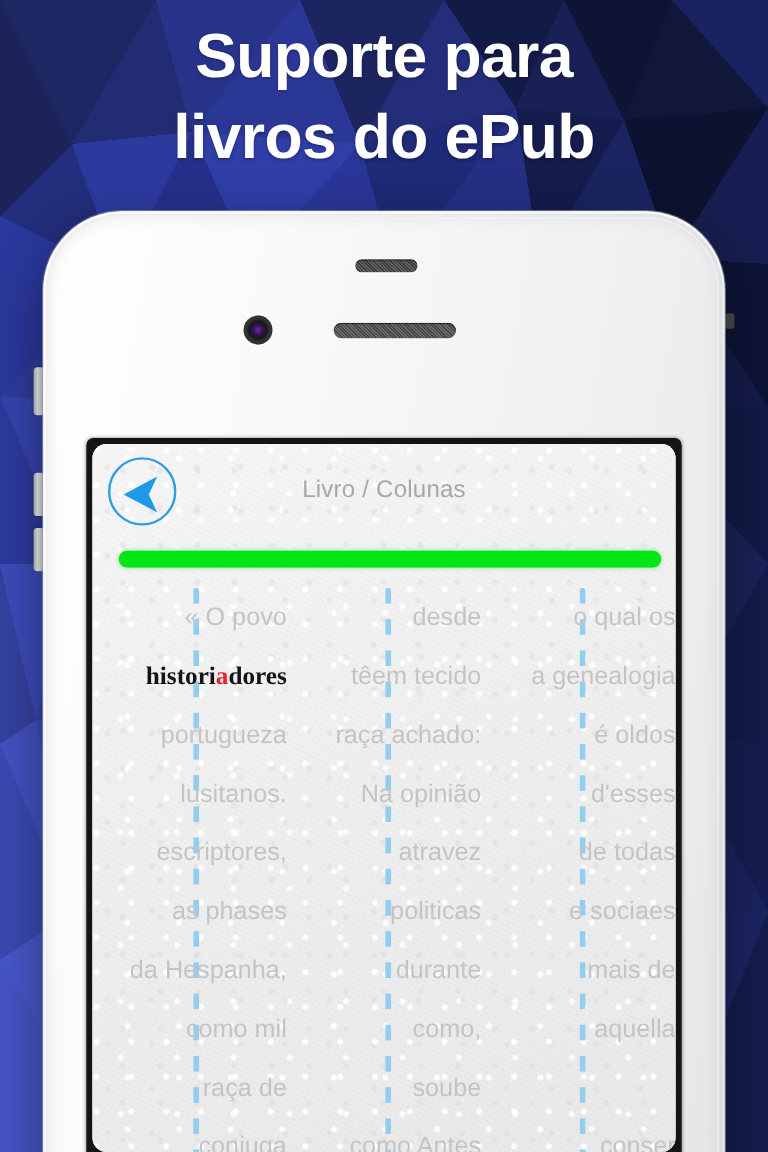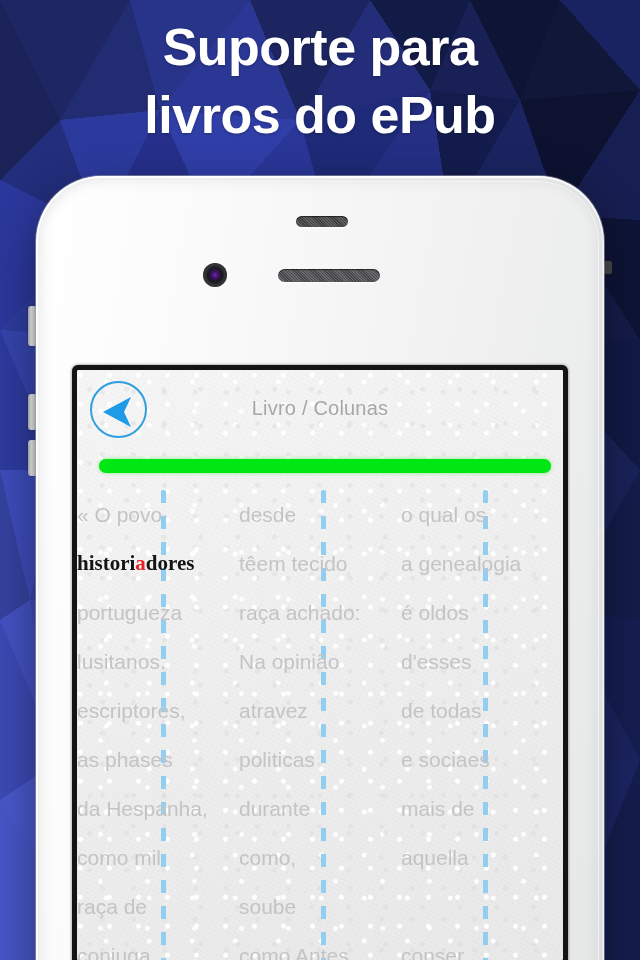--- a/index.html
+++ b/index.html
@@ -140,21 +140,21 @@
     border-radius: 6px;
     padding: 5px;
     z-index: 5;
     box-shadow: 0 0 3px rgba(0,0,0,0.55);
   }
   .screen {
     position: relative;
     width: 100%;
     height: 100%;
     overflow: hidden;
-    border-radius: 2px;
+    border-radius: 12px;
     background: #f2f2f2;
   }
   
   .paper-tex {
     position: absolute;
     inset: 0;
     background-color: #f1f1f1;
     background-image:
       radial-gradient(circle at 12% 18%, rgba(255,255,255,0.95) 0 2px, transparent 3px),
       radial-gradient(circle at 34% 52%, rgba(218,218,220,0.45) 0 2px, transparent 3px),
@@ -234,21 +234,21 @@
   .dash-3 { left: 406px; }
 
   .word-row {
     position: relative;
     display: flex;
     height: 49px;
     align-items: center;
   }
   .word-cell {
     flex: 0 0 33.333%;
-    text-align: left;
+    text-align: right;
     font-size: 21px;
     color: #c4c4c6;
     white-space: nowrap;
     overflow: hidden;
   }
   .word-cell.answer {
     color: #141414;
     font-weight: bold;
     font-size: 21px;
     font-family: Liberation Serif, serif;

